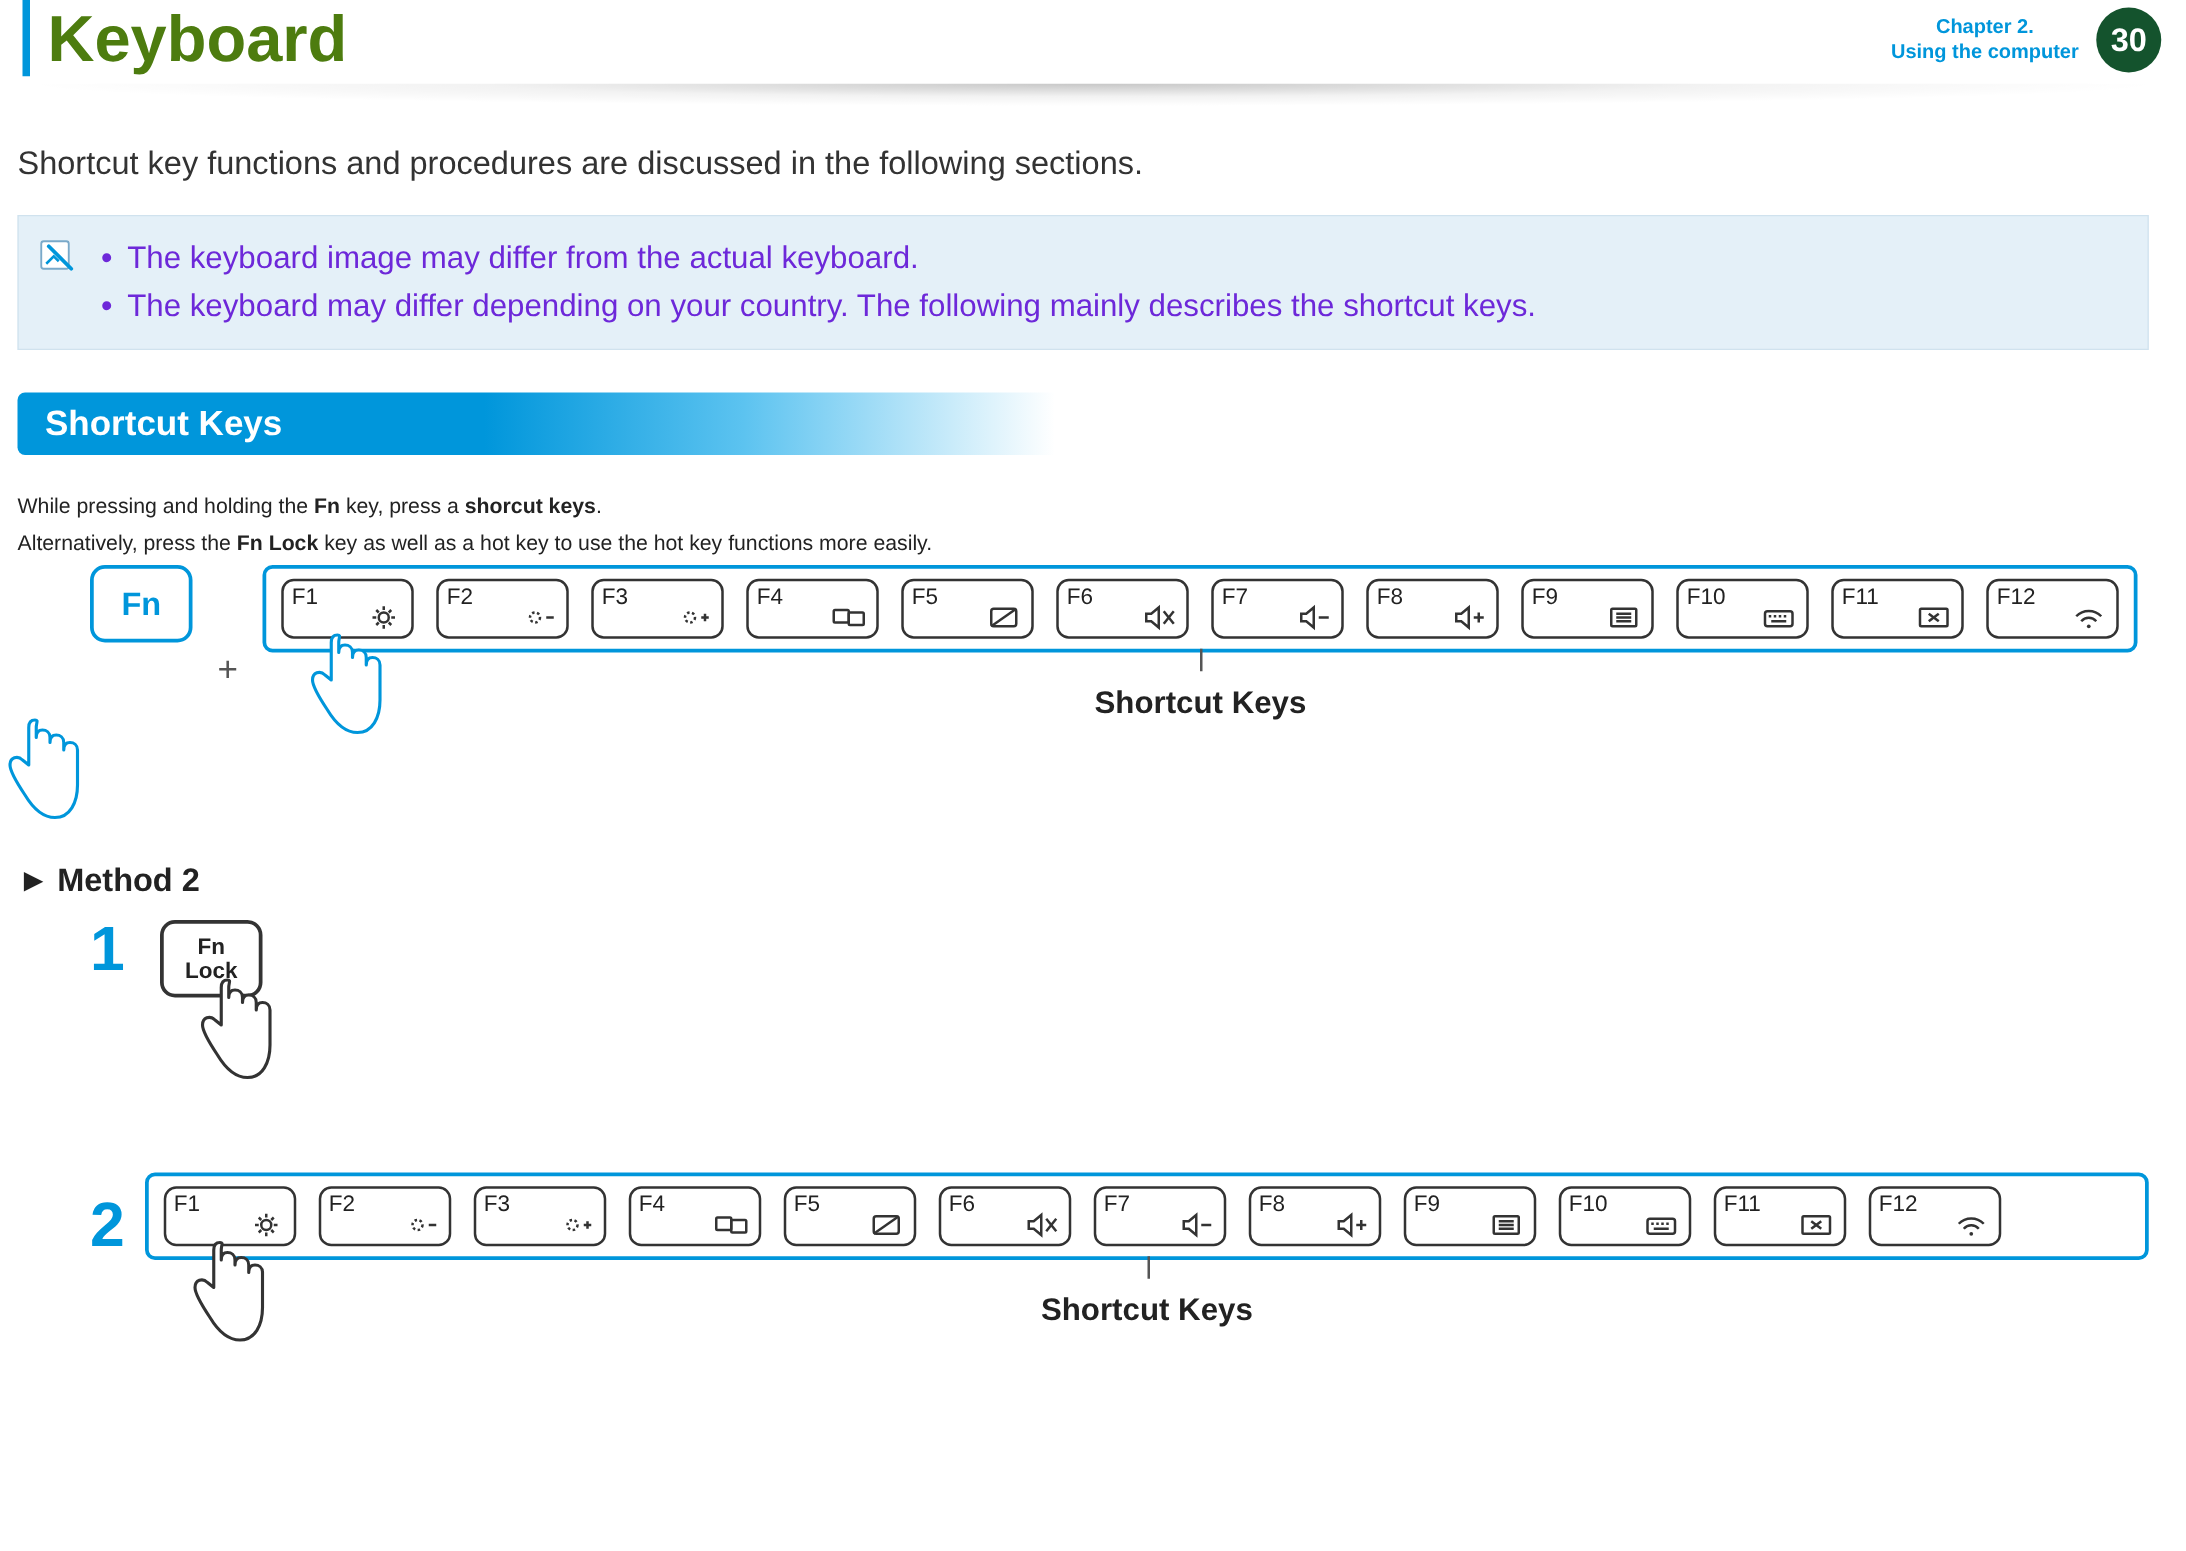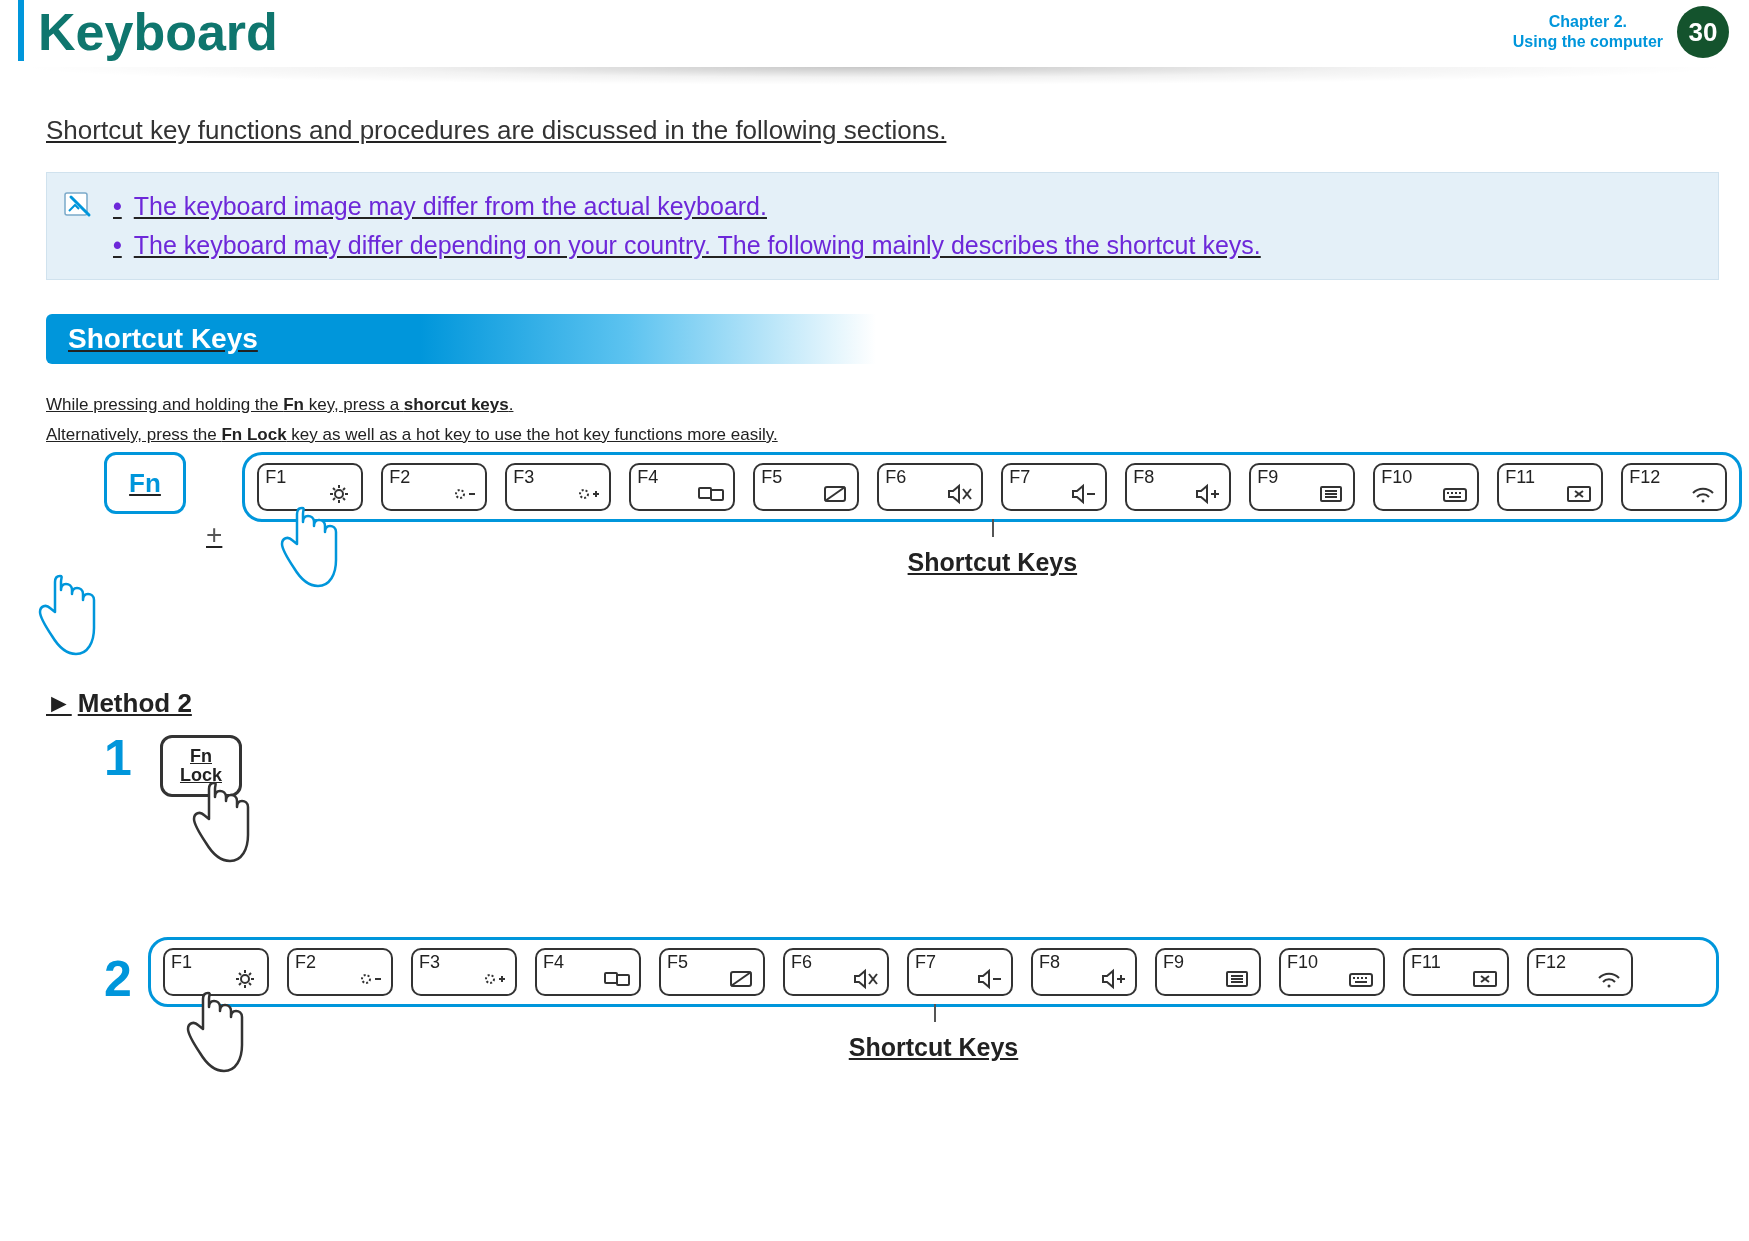--- a/index.html
+++ b/index.html
@@ -16,21 +16,21 @@
   
   .header {
     display: flex;
     align-items: flex-start;
     justify-content: space-between;
     padding: 0 20px 0 18px;
   }
   .page-title {
     font-size: 52px;
     font-weight: 700;
-    color: #0f766e;
+    color: #4d7c0f;
     border-left: 6px solid #0096db;
     padding-left: 14px;
     line-height: 1.1;
     padding-top: 4px;
   }
   .header-right {
     display: flex;
     align-items: center;
     gap: 14px;
     margin-top: 6px;
@@ -52,21 +52,21 @@
     justify-content: center;
     font-weight: 700;
     font-size: 26px;
   }
   .header-shadow {
     height: 18px;
     margin: 6px 10px 0 10px;
     background: radial-gradient(ellipse at center top, rgba(0,0,0,0.22) 0%, rgba(0,0,0,0.05) 40%, rgba(0,0,0,0) 70%);
   }
 
-  .content { padding: 30px 30px 0 46px; text-decoration: underline; }
+  .content { padding: 30px 30px 0 14px; }
 
   .intro { font-size: 26px; color: #333; margin-bottom: 26px; }
 
   .note-box {
     background: #e4f0f8;
     border: 1px solid #d0e2ee;
     padding: 14px 20px 14px 14px;
     display: flex;
     gap: 14px;
     margin-bottom: 34px;
@@ -119,21 +119,21 @@
     align-items: center;
     justify-content: center;
     font-weight: 700;
     color: #0096db;
   }
   .fn-key { width: 82px; height: 62px; font-size: 26px; }
   .plus { font-size: 28px; color: #555; align-self: center; margin: 0 6px 46px 6px; }
 
   .frow-box {
     border: 3px solid #0096db;
-    border-radius: 20px;
+    border-radius: 8px;
     padding: 8px 12px;
     display: flex;
     gap: 18px;
     position: relative;
   }
   .fkey {
     width: 106px; height: 48px;
     border: 2px solid #333;
     border-radius: 10px;
     background: #fff;

